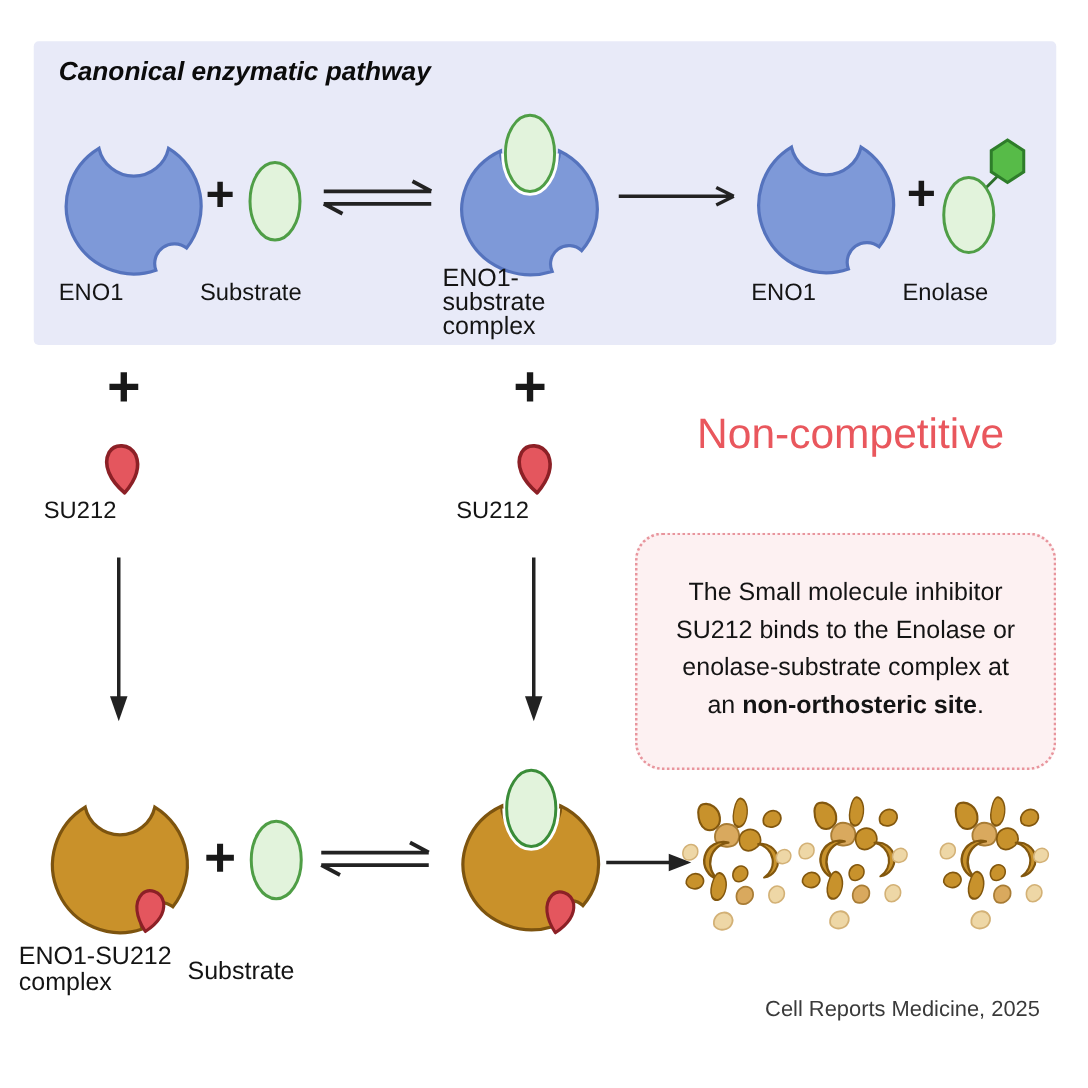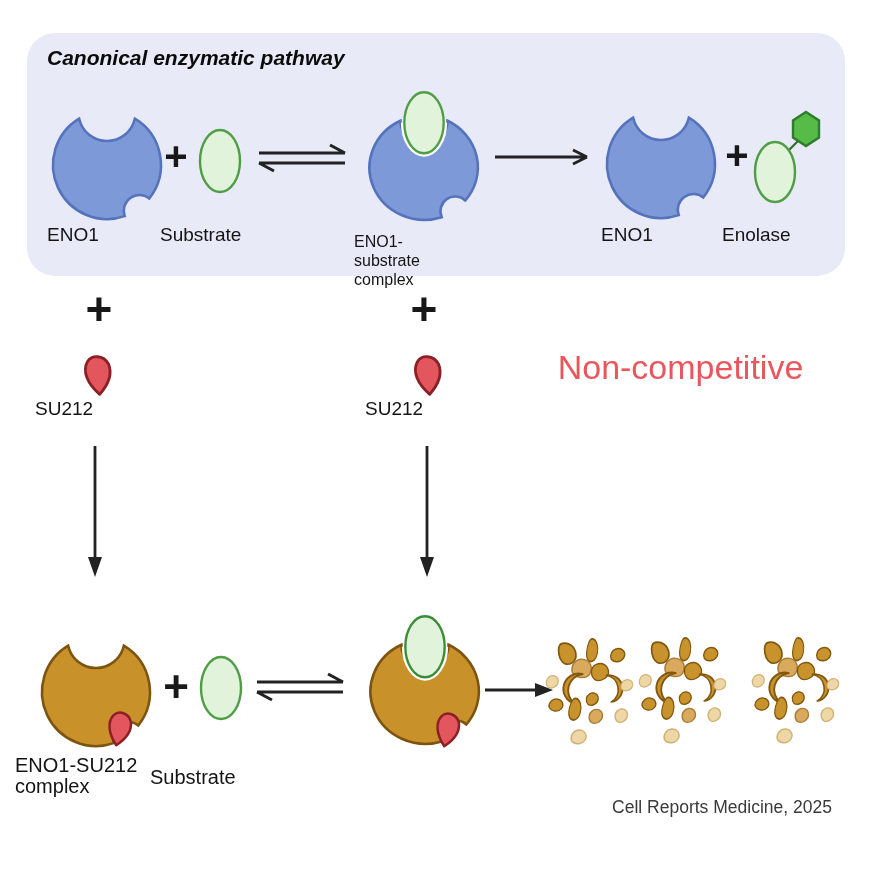--- a/index.html
+++ b/index.html
@@ -7,42 +7,42 @@
     --green-fill:#e2f3dc; --green-stroke:#4f9e46; --hex-fill:#57bb48; --hex-stroke:#2e7d2a;
     --red-fill:#e4565e; --red-stroke:#8c2026; --orange-fill:#c9912a; --orange-stroke:#7d540f;
     --accent-red:#e9575d; --note-bg:#fdf1f2; --note-border:#e8959d;
     --frag-dark:#c8922c; --frag-dark-stroke:#82570e; --frag-mid:#d9a95e; --frag-mid-stroke:#a87c35;
     --frag-light:#eed7a6; --frag-light-stroke:#d3b176; --ink:#141414;
   }
   html,body{margin:0;padding:0;background:#fff;}
   .canvas{position:relative;width:870px;height:870px;background:#fff;overflow:hidden;
           font-family:"Liberation Sans",sans-serif;color:var(--ink);}
   .panel{position:absolute;left:27px;top:33px;width:818px;height:243px;
-         background:var(--panel-bg);border-radius:28px;}
+         background:var(--panel-bg);border-radius:4px;}
   .panel-title{position:absolute;left:20px;top:13px;font-size:21px;font-weight:bold;
                font-style:italic;color:#0b0b0b;white-space:nowrap;}
   .lbl{position:absolute;text-align:left;font-size:19px;color:var(--ink);}
   .lbl-lg{font-size:20px;}
   .ml{line-height:19px;}
   .ml2{line-height:21px;}
   .plus{position:absolute;text-align:center;font-weight:bold;color:#181818;}
   .plus-sm{font-size:40px;line-height:48px;width:56px;height:48px;}
   .plus-lg{font-size:46px;line-height:52px;width:56px;height:52px;}
   svg.shape{position:absolute;overflow:visible;}
   .blue-body{fill:var(--blue-fill);stroke:var(--blue-stroke);stroke-width:2.6;}
   .orange-body{fill:var(--orange-fill);stroke:var(--orange-stroke);stroke-width:2.6;}
   .green-ell{fill:var(--green-fill);stroke:var(--green-stroke);stroke-width:2.4;}
   .hexagon{fill:var(--hex-fill);stroke:var(--hex-stroke);stroke-width:2.4;}
   .drop{fill:var(--red-fill);stroke:var(--red-stroke);stroke-width:2.2;stroke-linejoin:round;}
   .halo{fill:none;stroke:#fff;stroke-width:5;}
   .conn{stroke:#2c6e2a;stroke-width:2.2;}
   .arrow-stroke{stroke:#222;stroke-width:2.8;fill:none;}
   .eq{stroke:#222;stroke-width:3;fill:none;}
   .arrow-head{fill:#222;stroke:none;}
-  .inhib-title{position:absolute;left:508px;top:348px;width:345px;text-align:center;
+  .inhib-title{position:absolute;left:508px;top:328px;width:345px;text-align:center;
                color:var(--accent-red);font-size:34px;line-height:39px;}
   .note-box{position:absolute;left:508px;top:426px;width:337px;height:190px;box-sizing:border-box;
             border:2.5px dotted var(--note-border);background:var(--note-bg);border-radius:22px;
             padding-top:31px;}
   .note-text{font-size:20px;line-height:30px;text-align:center;color:var(--ink);}
   .credit{position:absolute;left:572px;top:797px;width:300px;text-align:center;
           font-size:17.5px;color:#3a3a3a;}
   .fd{fill:var(--frag-dark);stroke:var(--frag-dark-stroke);stroke-width:1.6;stroke-linejoin:round;}
   .fm{fill:var(--frag-mid);stroke:var(--frag-mid-stroke);stroke-width:1.6;stroke-linejoin:round;}
   .fl{fill:var(--frag-light);stroke:var(--frag-light-stroke);stroke-width:1.6;stroke-linejoin:round;}
@@ -101,21 +101,21 @@
     <svg class="shape" style="left:229px;top:110px" width="92" height="30" viewBox="0 0 92 30">
       <path class="eq" d="M3 10 H89 M89 10 L74 2"></path>
       <path class="eq" d="M89 20 H3 M3 20 L18 28"></path>
     </svg>
 
     <svg class="shape" style="left:336px;top:74px" width="122" height="122" viewBox="-62 -62 124 124">
       <use href="#blob" class="blue-body"></use>
       <path class="halo" d="M -21 -46 A 21 32 0 0 0 21 -46"></path>
       <ellipse class="green-ell" cx="0" cy="-46" rx="20" ry="31"></ellipse>
     </svg>
-    <div class="lbl ml" style="left:327px;top:199px;width:140px;font-size:16px">
+    <div class="lbl ml" style="left:327px;top:181px;width:140px;font-size:20px">
       <div>ENO1-</div>
       <div>substrate</div>
       <div>complex</div>
     </div>
 
     <svg class="shape" style="left:466px;top:114px" width="100" height="20" viewBox="0 0 100 20">
       <path class="arrow-stroke" d="M2 10 H94 M94 10 L80 3 M94 10 L80 17"></path>
     </svg>
 
     <svg class="shape" style="left:573px;top:70px" width="122" height="122" viewBox="-62 -62 124 124">
@@ -152,20 +152,28 @@
   </svg>
   <svg class="shape" style="left:419px;top:445px" width="16" height="135" viewBox="0 0 16 135">
     <path class="arrow-stroke" d="M8 1 V113"></path>
     <polygon class="arrow-head" points="8,132 1,112 15,112"></polygon>
   </svg>
 
   <div class="inhib-title">
     <div>Non-competitive</div>
   </div>
 
+  <div class="note-box">
+    <div class="note-text">
+      <div>The Small molecule inhibitor</div>
+      <div>SU212 binds to the Enolase or</div>
+      <div>enolase-substrate complex at</div>
+      <div><span>an </span><b>non-orthosteric site</b><span>.</span></div>
+    </div>
+  </div>
 
   <svg class="shape" style="left:35px;top:631px" width="122" height="122" viewBox="-62 -62 124 124">
     <use href="#pacman" class="orange-body"></use>
     <use href="#drop" class="drop" transform="translate(23,37) rotate(8) scale(1.15)"></use>
   </svg>
   <div class="lbl lbl-lg ml2" style="left:15px;top:755px;width:160px">
     <div>ENO1-SU212</div>
     <div>complex</div>
   </div>
 

